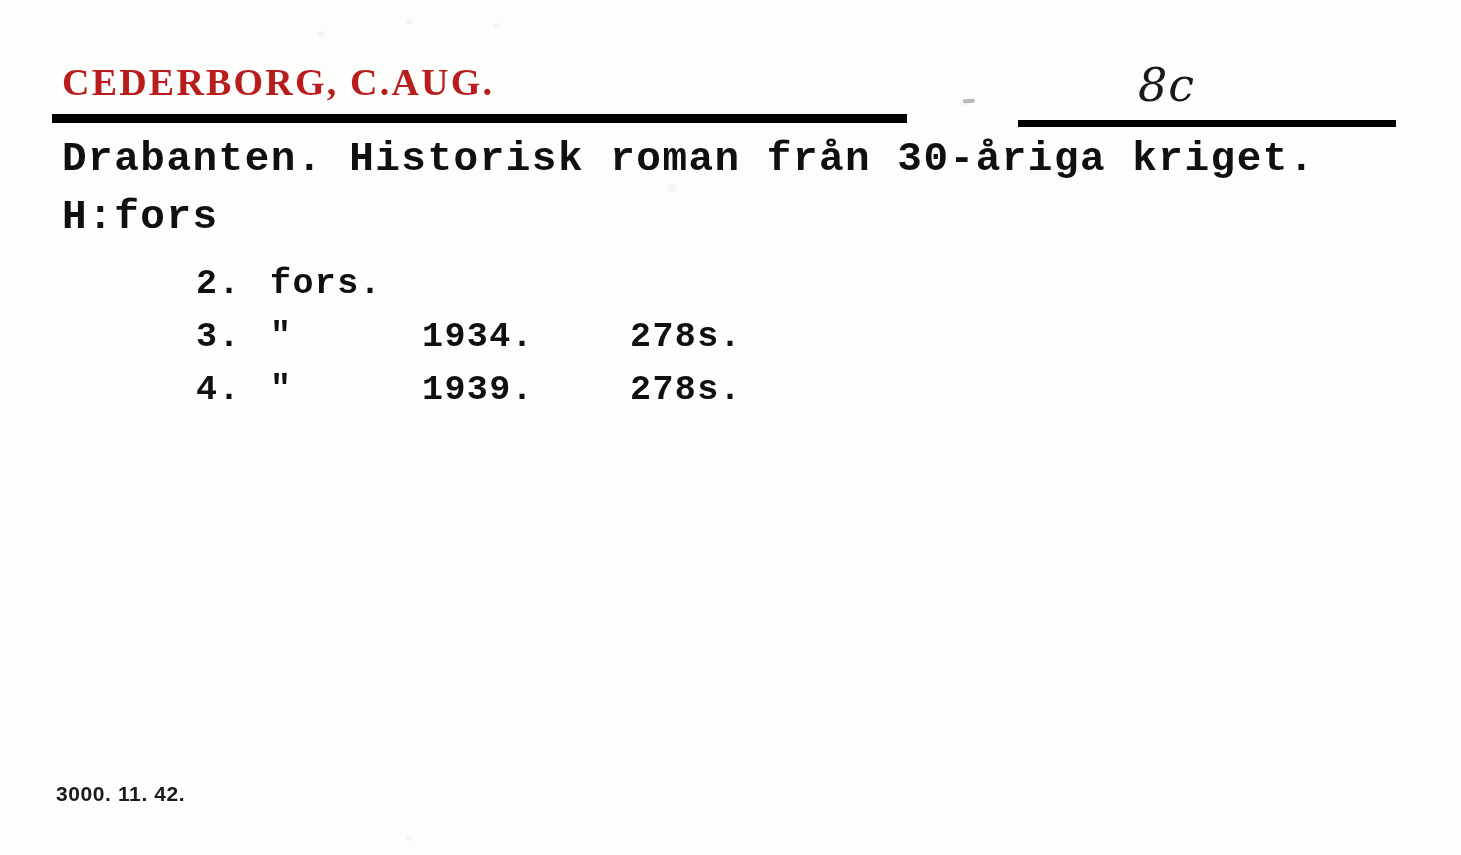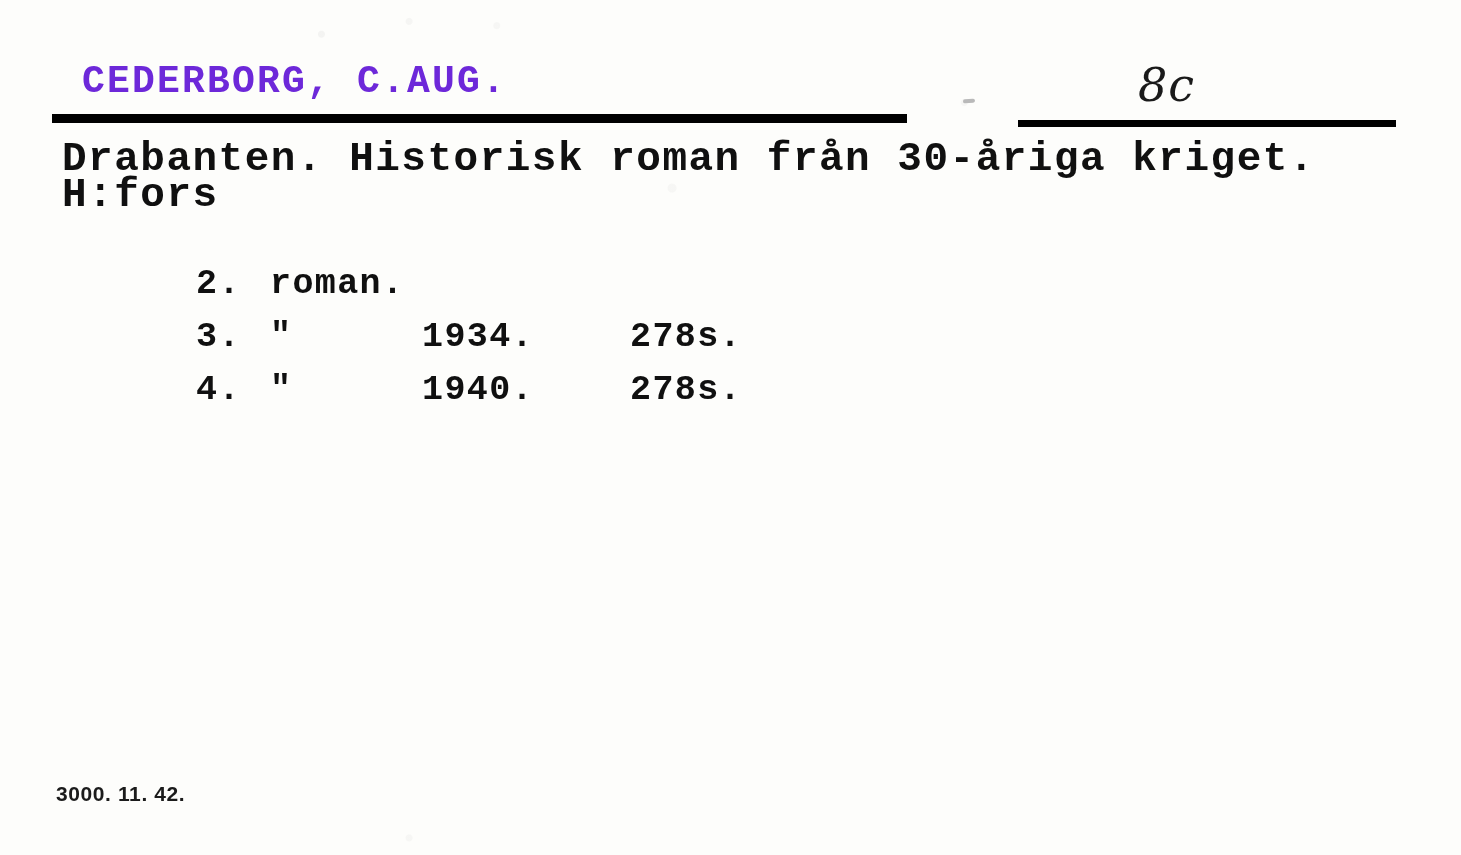--- a/index.html
+++ b/index.html
@@ -35,25 +35,24 @@
     pointer-events: none;
   }
 
   
   .author-line {
     position: absolute;
     left: 62px;
     top: 60px;
     font-size: 38px;
     letter-spacing: 2.2px;
-    color: #6d28d9;
+    color: #b91c1c;
     font-weight: 700;
-    font-family: Liberation Mono, monospace;
+    font-family: Liberation Serif, serif;
     white-space: nowrap;
-    margin-left: 20px;
   }
 
   
   .shelfmark {
     position: absolute;
     left: 1130px;
     top: 58px;
     font-family: "DejaVu Serif", serif;
     font-style: italic;
     font-size: 46px;
@@ -97,21 +96,21 @@
     position: absolute;
     color: #101010;
     font-family: "Liberation Mono", monospace;
     font-size: 41px;
     letter-spacing: 1.5px;
     white-space: pre;
     font-weight: 700;
   }
 
   .title-line   { left: 62px; top: 136px; }
-  .place-line   { left: 62px; top: 172px; }
+  .place-line   { left: 62px; top: 194px; }
 
   
   .editions {
     position: absolute;
     left: 196px;
     top: 264px;
     font-family: "Liberation Mono", monospace;
     font-size: 35px;
     color: #101010;
     font-weight: 700;
@@ -157,34 +156,34 @@
   <div class="rule-right"></div>
 
   <div class="body-line title-line">Drabanten. Historisk roman från 30-åriga kriget.</div>
 
   <div class="body-line place-line">H:fors</div>
 
   <table class="editions">
     <tbody>
       <tr>
         <td class="col-num">2.</td>
-        <td class="col-label">roman.</td>
+        <td class="col-label">fors.</td>
         <td class="col-year"></td>
         <td class="col-pages"></td>
       </tr>
       <tr>
         <td class="col-num">3.</td>
         <td class="col-label">"</td>
         <td class="col-year">1934.</td>
         <td class="col-pages">278s.</td>
       </tr>
       <tr>
         <td class="col-num">4.</td>
         <td class="col-label">"</td>
-        <td class="col-year">1940.</td>
+        <td class="col-year">1939.</td>
         <td class="col-pages">278s.</td>
       </tr>
     </tbody>
   </table>
 
   <div class="footer-code">3000. 11. 42.</div>
 
 </div>
 
 </body></html>

